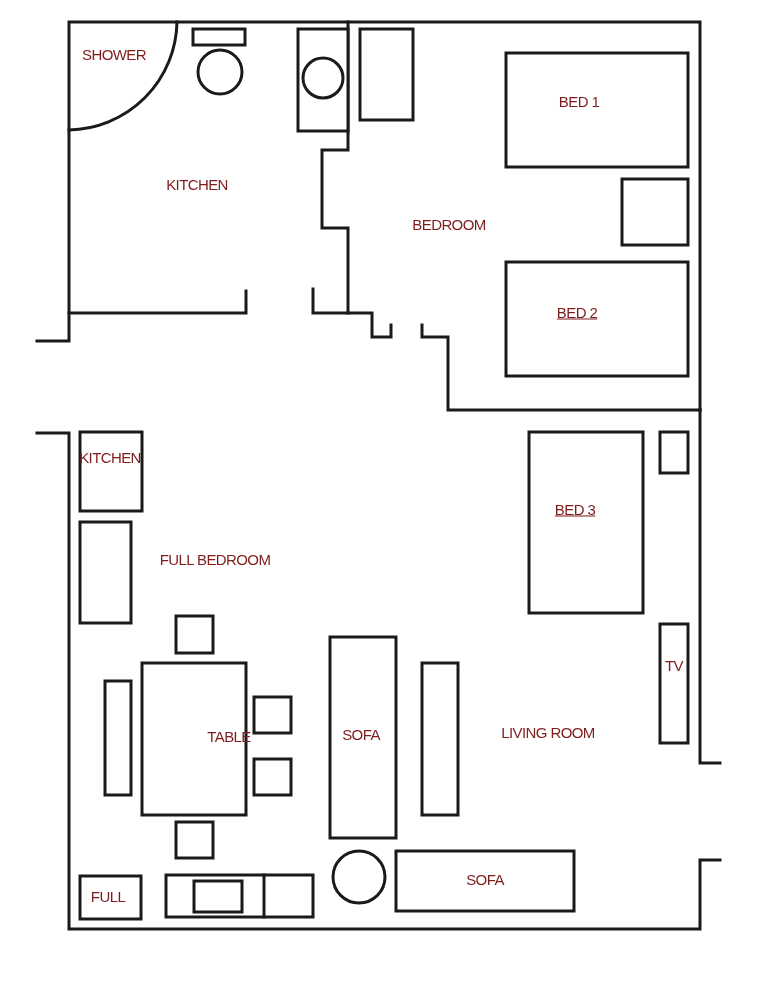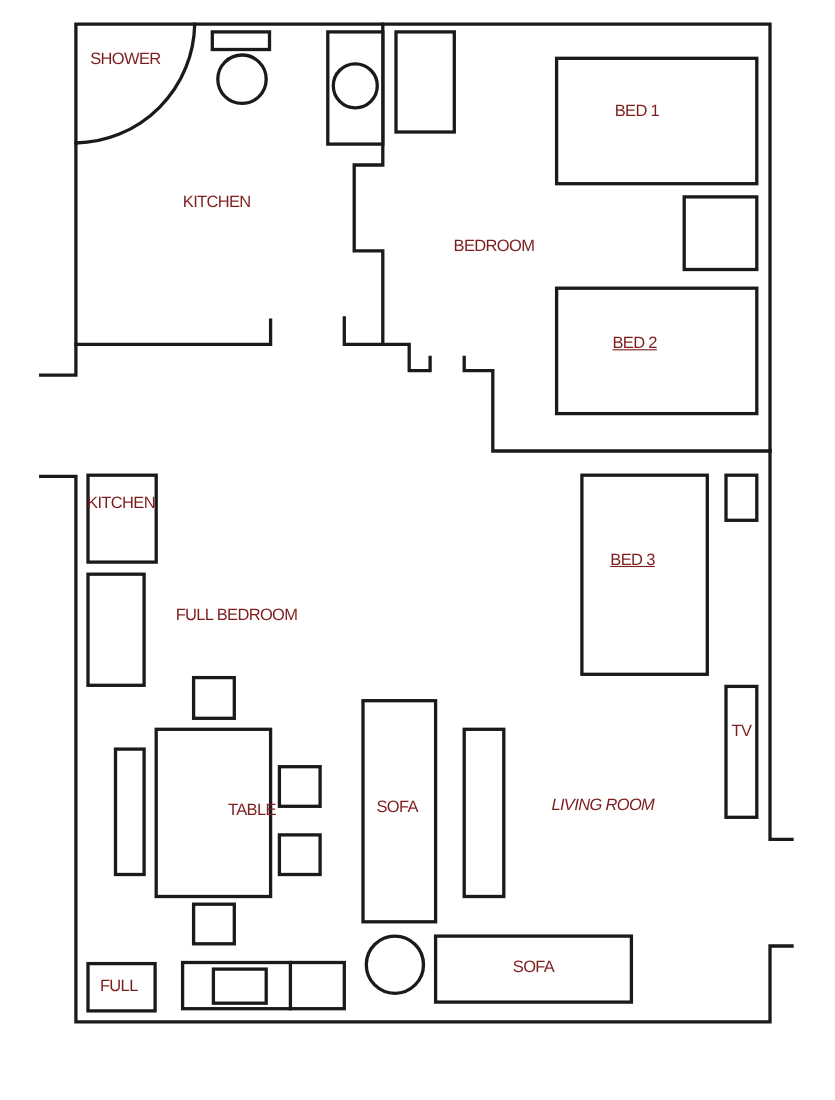--- a/index.html
+++ b/index.html
@@ -62,21 +62,21 @@
       <circle cx="220" cy="72" r="22" class="furn"></circle>
       <circle cx="323" cy="78" r="20" class="furn"></circle>
       <circle cx="359" cy="877" r="26" class="furn"></circle>
     </g>
 </svg>
 
 <div class="lbl" style="left:114px; top:54px;">SHOWER</div>
 <div class="lbl" style="left:197px; top:184px;">KITCHEN</div>
 <div class="lbl" style="left:449px; top:224px;">BEDROOM</div>
 <div class="lbl" style="left:215px; top:559px;">FULL BEDROOM</div>
-<div class="lbl" style="left:548px; top:732px;font-style:italic;">LIVING ROOM</div>
+<div class="lbl" style="left:548px; top:732px;">LIVING ROOM</div>
 
 <div class="lbl" style="left:579px; top:101px;">BED 1</div>
 <div class="lbl" style="left:577px; top:312px;text-decoration:underline;">BED 2</div>
 <div class="lbl" style="left:575px; top:509px;text-decoration:underline;">BED 3</div>
 <div class="lbl" style="left:110px; top:457px;">KITCHEN</div>
 <div class="lbl" style="left:186px; top:736px;margin-left:43px;">TABLE</div>
 <div class="lbl" style="left:361px; top:734px;">SOFA</div>
 <div class="lbl" style="left:485px; top:879px;">SOFA</div>
 <div class="lbl" style="left:674px; top:665px;">TV</div>
 <div class="lbl" style="left:108px; top:896px;">FULL</div>

